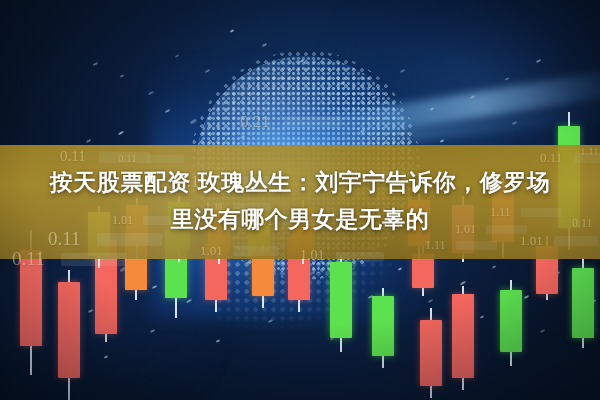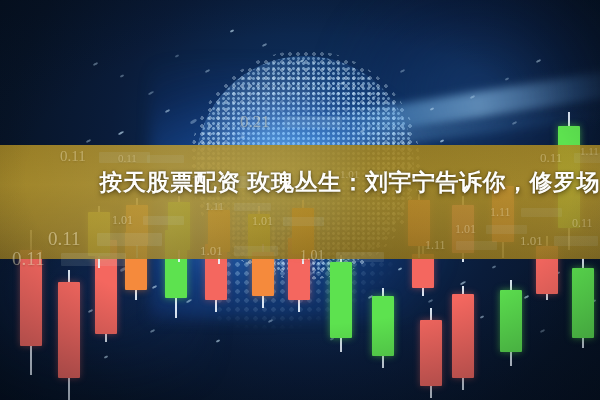--- a/index.html
+++ b/index.html
@@ -92,21 +92,21 @@
   .pricenum{position:absolute;color:rgba(255,244,205,.68);
       font-family:"Liberation Serif","DejaVu Serif",serif;white-space:nowrap;
       text-shadow:0 1px 2px rgba(60,40,0,.35);}
   .pricebar{position:absolute;background:rgba(205,225,225,.22);border-radius:1px;}
 
   
   #title{position:absolute;left:0;right:0;top:164px;text-align:center;
       color:#fdfdfb;font-size:23px;font-weight:bold;line-height:37px;
       letter-spacing:.5px;
       text-shadow:0 2px 5px rgba(30,20,0,.55), 0 0 2px rgba(0,0,0,.45);}
-  #title .l1{display:block;text-align:right;}
+  #title .l1{display:block;}
   #title .l2{display:block;}
 </style>
 </head>
 <body>
 
 <div id="stage">
 
   <div class="layer" id="bg-base"></div>
   <div id="glow-topright"></div>
   <div id="glow-bottomleft"></div>
@@ -320,15 +320,16 @@
       <div class="pricenum" style="left: 580px; top: 145px; font-size: 11px; opacity: 0.45;">1.11</div>
       <div class="pricenum" style="left: 340px; top: 168px; font-size: 11px; opacity: 0.4;">1.01</div>
       <div class="pricebar" style="left: 368.6px; top: 170.75px; width: 37.4px; height: 7.92px; opacity: 0.32;"></div>
       <div class="pricenum" style="left: 572px; top: 216px; font-size: 12px; opacity: 0.5;">0.11</div>
     </div>
 
   <div class="layer" id="bg-vignette"></div>
 
   <div id="title">
     <span class="l1">按天股票配资 玫瑰丛生：刘宇宁告诉你，修罗场</span>
+    <span class="l2">里没有哪个男女是无辜的</span>
   </div>
 
 </div>
 
 </body></html>

